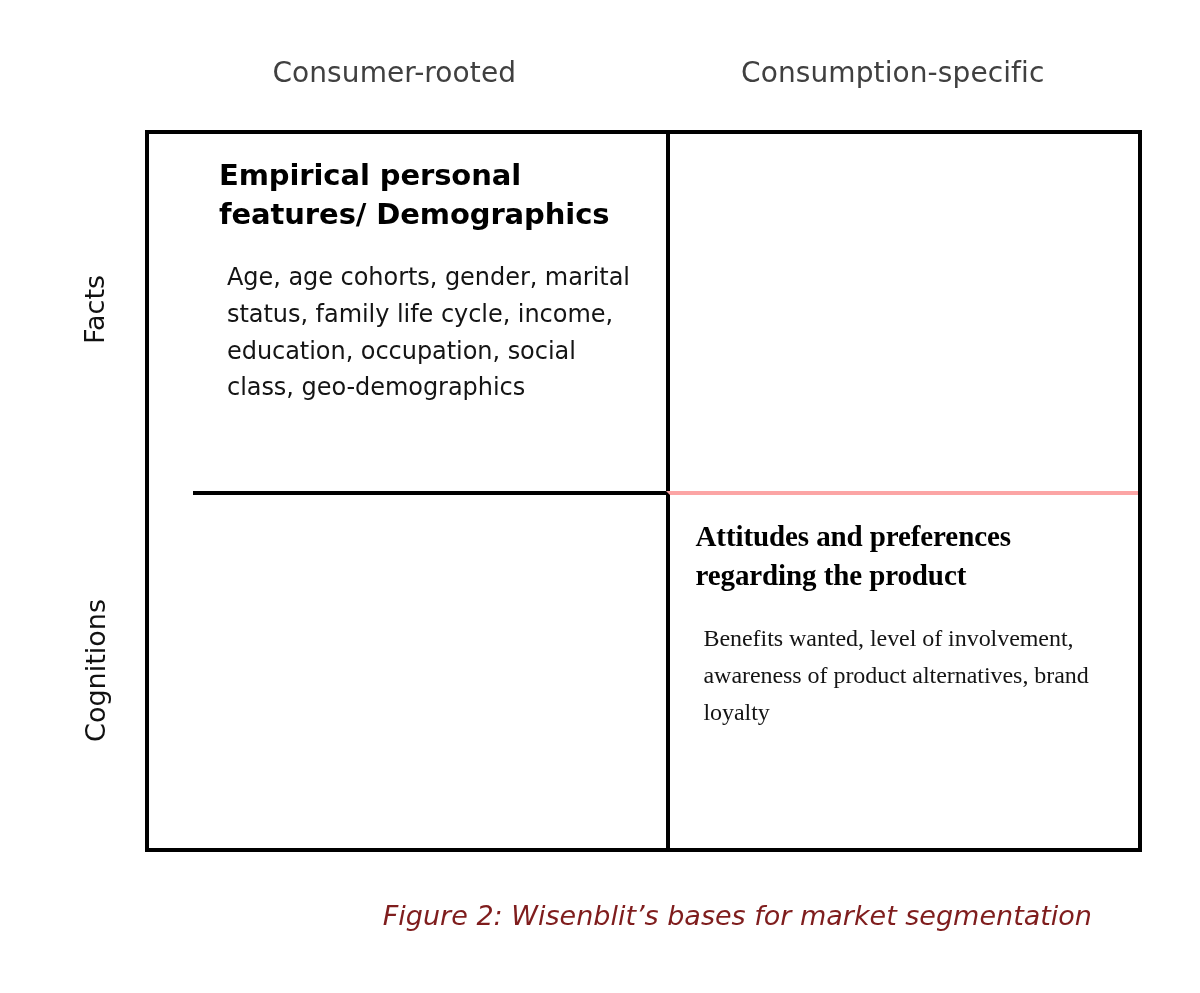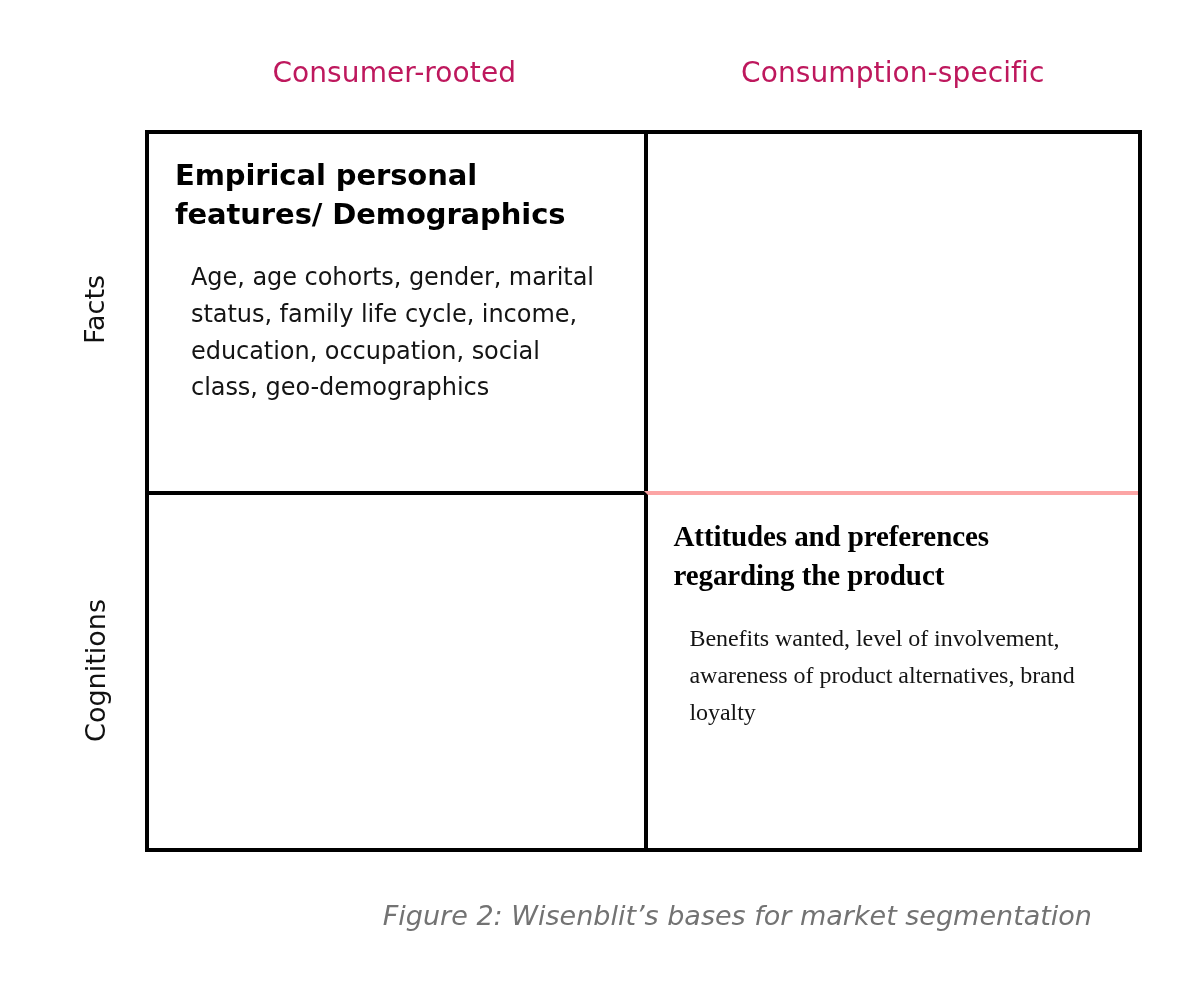--- a/index.html
+++ b/index.html
@@ -31,21 +31,21 @@
     display: flex;
   }
   .col-header {
     flex: 1 1 0;
     display: flex;
     align-items: center;
     justify-content: center;
     font-size: 28px;
     font-weight: 400;
     letter-spacing: 0.1px;
-    color: #be185d;
+    color: #404040;
     white-space: nowrap;
   }
 
   
   .row-labels {
     position: absolute;
     left: 60px;
     top: 130px;
     width: 70px;
     height: 722px;
@@ -74,20 +74,21 @@
     left: 145px;
     top: 130px;
     width: 997px;
     height: 722px;
     box-sizing: border-box;
     border: 4px solid #000000;
     background: #ffffff;
     display: grid;
     grid-template-columns: 1fr 1fr;
     grid-template-rows: 1fr 1fr;
+    padding-left: 44px;
   }
   .cell {
     box-sizing: border-box;
     padding: 22px 26px 10px 26px;
     overflow: hidden;
   }
   .cell-tr { border-left: 4px solid #000000; }
   .cell-bl { border-top: 4px solid #000000; }
   .cell-br { border-left: 4px solid #000000; border-top: 4px solid #fca5a5; font-family: Liberation Serif, serif; }
 
@@ -98,34 +99,34 @@
     letter-spacing: -0.1px;
     color: #000000;
     margin: 0 0 26px 0;
   }
   .cell-body {
     font-size: 24px;
     font-weight: 400;
     line-height: 1.53;
     letter-spacing: -0.05px;
     color: #141414;
-    margin: 16px;
+    margin: 8px;
   }
 
   
   .caption {
     position: absolute;
     left: 0;
     top: 900px;
     width: 1092px;
     text-align: right;
     font-size: 27px;
     font-style: italic;
     font-weight: 400;
-    color: #737373;
+    color: #7f1d1d;
     white-space: nowrap;
   }
 </style>
 </head>
 <body>
 
 <div class="figure-root">
 
   <div class="col-headers">
     <div class="col-header">Consumer-rooted</div>

